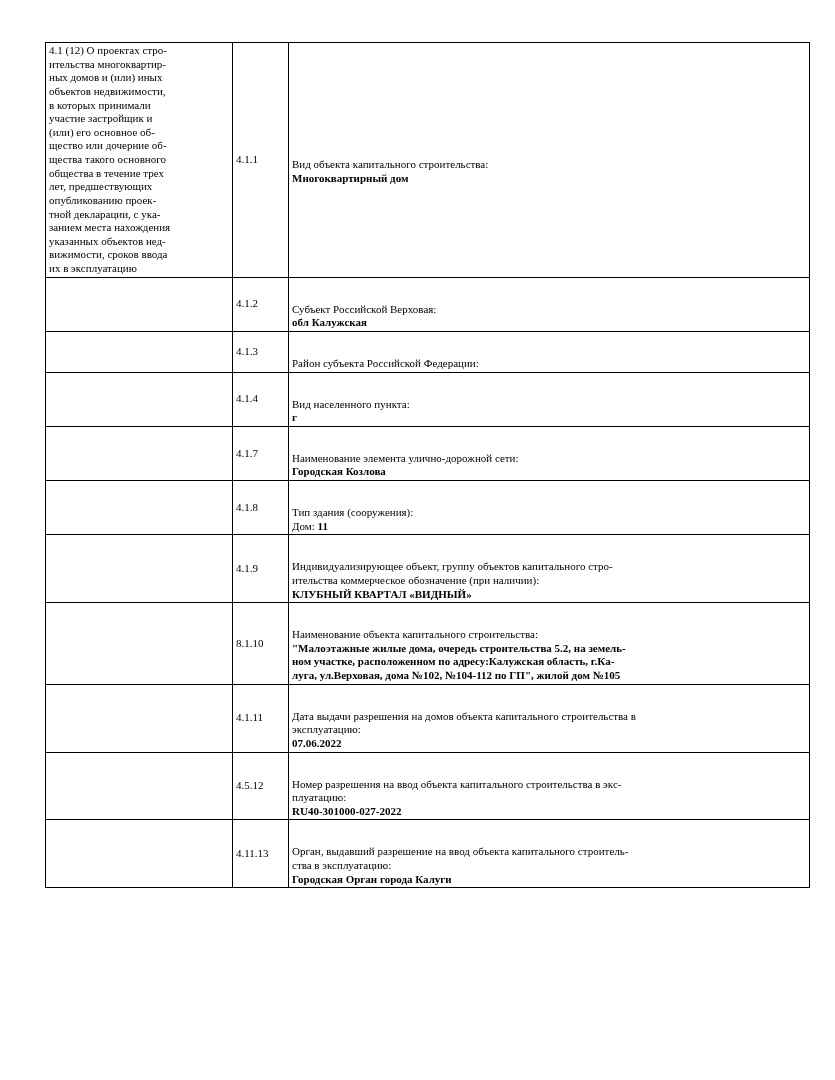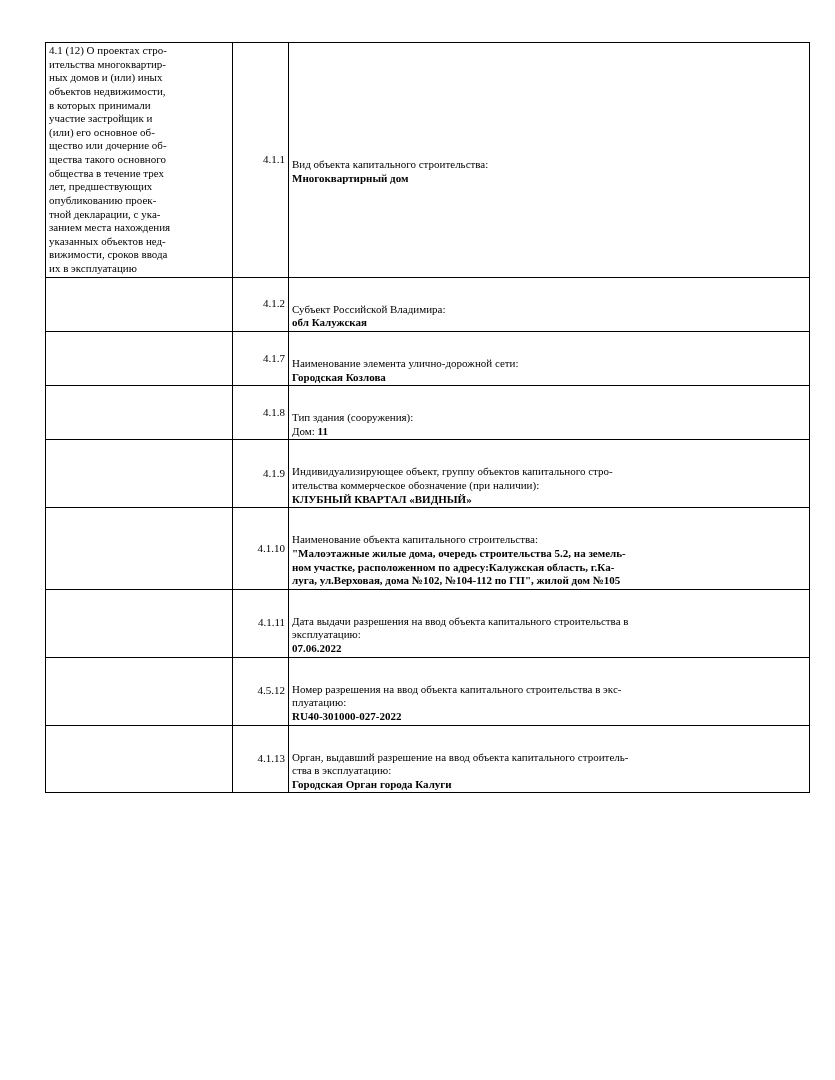--- a/index.html
+++ b/index.html
@@ -35,21 +35,20 @@
   }
   col.c-left { width: 187px; }
   col.c-code { width: 56px; }
   col.c-main { width: auto; }
   td.left-cell {
     vertical-align: top;
     white-space: pre-line;
   }
   td.code-cell {
     vertical-align: middle;
-    text-align: right;
   }
   td.main-cell {
     vertical-align: middle;
   }
   .fld-label {
     white-space: pre-line;
     margin-top: 24px;
   }
   .fld-value {
     font-weight: bold;
@@ -94,26 +93,42 @@
         <td class="main-cell">
           <div class="fld-label">Вид объекта капитального строительства:</div>
           <div class="fld-value"><span class="prefix"></span><span>Многоквартирный дом</span></div>
         </td>
       </tr>
 
       <tr>
         <td class="left-cell"></td>
         <td class="code-cell">4.1.2</td>
         <td class="main-cell">
-          <div class="fld-label">Субъект Российской Владимира:</div>
+          <div class="fld-label">Субъект Российской Верховая:</div>
           <div class="fld-value"><span class="prefix"></span><span>обл Калужская</span></div>
         </td>
       </tr>
 
-
+      <tr>
+        <td class="left-cell"></td>
+        <td class="code-cell">4.1.3</td>
+        <td class="main-cell">
+          <div class="fld-label">Район субъекта Российской Федерации:</div>
+          <div class="fld-value"><span class="prefix"></span><span></span></div>
+        </td>
+      </tr>
+
+      <tr>
+        <td class="left-cell"></td>
+        <td class="code-cell">4.1.4</td>
+        <td class="main-cell">
+          <div class="fld-label">Вид населенного пункта:</div>
+          <div class="fld-value"><span class="prefix"></span><span>г</span></div>
+        </td>
+      </tr>
 
 
 
       <tr>
         <td class="left-cell"></td>
         <td class="code-cell">4.1.7</td>
         <td class="main-cell">
           <div class="fld-label">Наименование элемента улично-дорожной сети:</div>
           <div class="fld-value"><span class="prefix"></span><span>Городская Козлова</span></div>
         </td>
@@ -133,52 +148,52 @@
         <td class="code-cell">4.1.9</td>
         <td class="main-cell">
           <div class="fld-label">Индивидуализирующее объект, группу объектов капитального стро-
 ительства коммерческое обозначение (при наличии):</div>
           <div class="fld-value"><span class="prefix"></span><span>КЛУБНЫЙ КВАРТАЛ «ВИДНЫЙ»</span></div>
         </td>
       </tr>
 
       <tr>
         <td class="left-cell"></td>
-        <td class="code-cell">4.1.10</td>
+        <td class="code-cell">8.1.10</td>
         <td class="main-cell">
           <div class="fld-label">Наименование объекта капитального строительства:</div>
           <div class="fld-value"><span class="prefix"></span><span>"Малоэтажные жилые дома, очередь строительства 5.2, на земель-
 ном участке, расположенном по адресу:Калужская область, г.Ка-
 луга, ул.Верховая, дома №102, №104-112 по ГП", жилой дом №105</span></div>
         </td>
       </tr>
 
       <tr>
         <td class="left-cell"></td>
         <td class="code-cell">4.1.11</td>
         <td class="main-cell">
-          <div class="fld-label">Дата выдачи разрешения на ввод объекта капитального строительства в
+          <div class="fld-label">Дата выдачи разрешения на домов объекта капитального строительства в
 эксплуатацию:</div>
           <div class="fld-value"><span class="prefix"></span><span>07.06.2022</span></div>
         </td>
       </tr>
 
       <tr>
         <td class="left-cell"></td>
         <td class="code-cell">4.5.12</td>
         <td class="main-cell">
           <div class="fld-label">Номер разрешения на ввод объекта капитального строительства в экс-
 плуатацию:</div>
           <div class="fld-value"><span class="prefix"></span><span>RU40-301000-027-2022</span></div>
         </td>
       </tr>
 
       <tr>
         <td class="left-cell"></td>
-        <td class="code-cell">4.1.13</td>
+        <td class="code-cell">4.11.13</td>
         <td class="main-cell">
           <div class="fld-label">Орган, выдавший разрешение на ввод объекта капитального строитель-
 ства в эксплуатацию:</div>
           <div class="fld-value"><span class="prefix"></span><span>Городская Орган города Калуги</span></div>
         </td>
       </tr>
 
     </tbody>
   </table>
 </div>

